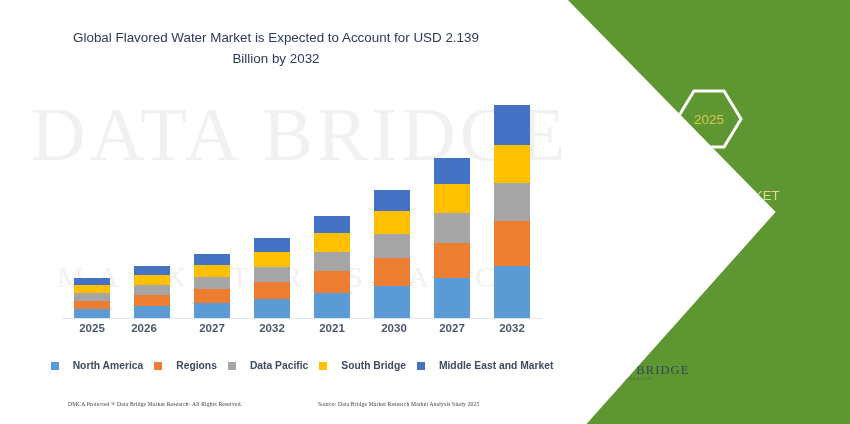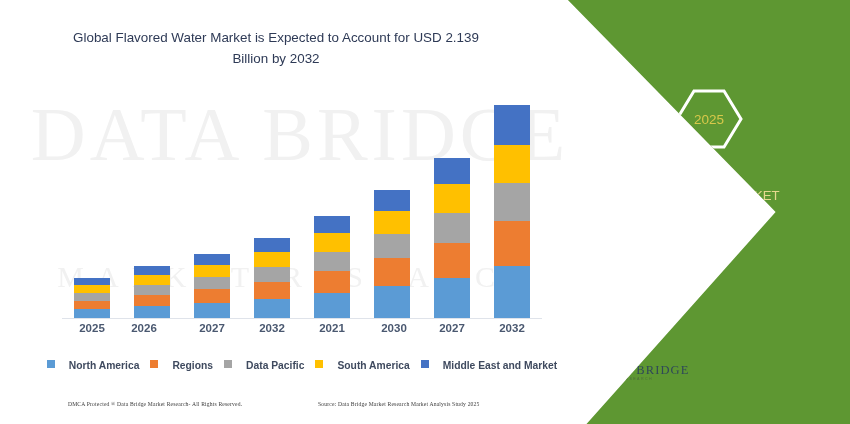--- a/index.html
+++ b/index.html
@@ -58,21 +58,21 @@
     position: absolute; top: 0; width: 60px; text-align: center;
     font-size: 11.5px; font-weight: bold; color: #4a5870;
   }
 
   
   #legend {
     position: absolute; left: 62px; top: 360px; width: 480px;
     display: flex; justify-content: center; align-items: center;
     gap: 11px; flex-wrap: nowrap;
   }
-  .legend-item { display: flex; gap: 14px; }
+  .legend-item { display: flex; align-items: center; gap: 14px; }
   .legend-swatch { width: 8px; height: 8px; flex: 0 0 auto; }
   .legend-text {
     font-size: 10.3px; font-weight: bold; color: #3f4a5f; white-space: nowrap;
   }
 
   
   #footer-left {
     position: absolute; left: 68px; top: 401px;
     font-size: 5.6px; color: #3b3b3b; letter-spacing: .18px;
     font-family: "Liberation Serif", serif; white-space: nowrap;
@@ -214,21 +214,21 @@
         <div class="legend-item">
           <span class="legend-swatch" style="background: rgb(237, 125, 49);"></span>
           <span class="legend-text">Regions</span>
         </div>
         <div class="legend-item">
           <span class="legend-swatch" style="background: rgb(165, 165, 165);"></span>
           <span class="legend-text">Data Pacific</span>
         </div>
         <div class="legend-item">
           <span class="legend-swatch" style="background: rgb(255, 192, 0);"></span>
-          <span class="legend-text">South America</span>
+          <span class="legend-text">South Bridge</span>
         </div>
         <div class="legend-item">
           <span class="legend-swatch" style="background: rgb(68, 114, 196);"></span>
           <span class="legend-text">Middle East and Market</span>
         </div>
       </div>
 
     <div id="footer-left">DMCA Protected ® Data Bridge Market Research- All Rights Reserved.</div>
     <div id="footer-source">Source: Data Bridge Market Research  Market Analysis Study 2025</div>
   </div>

